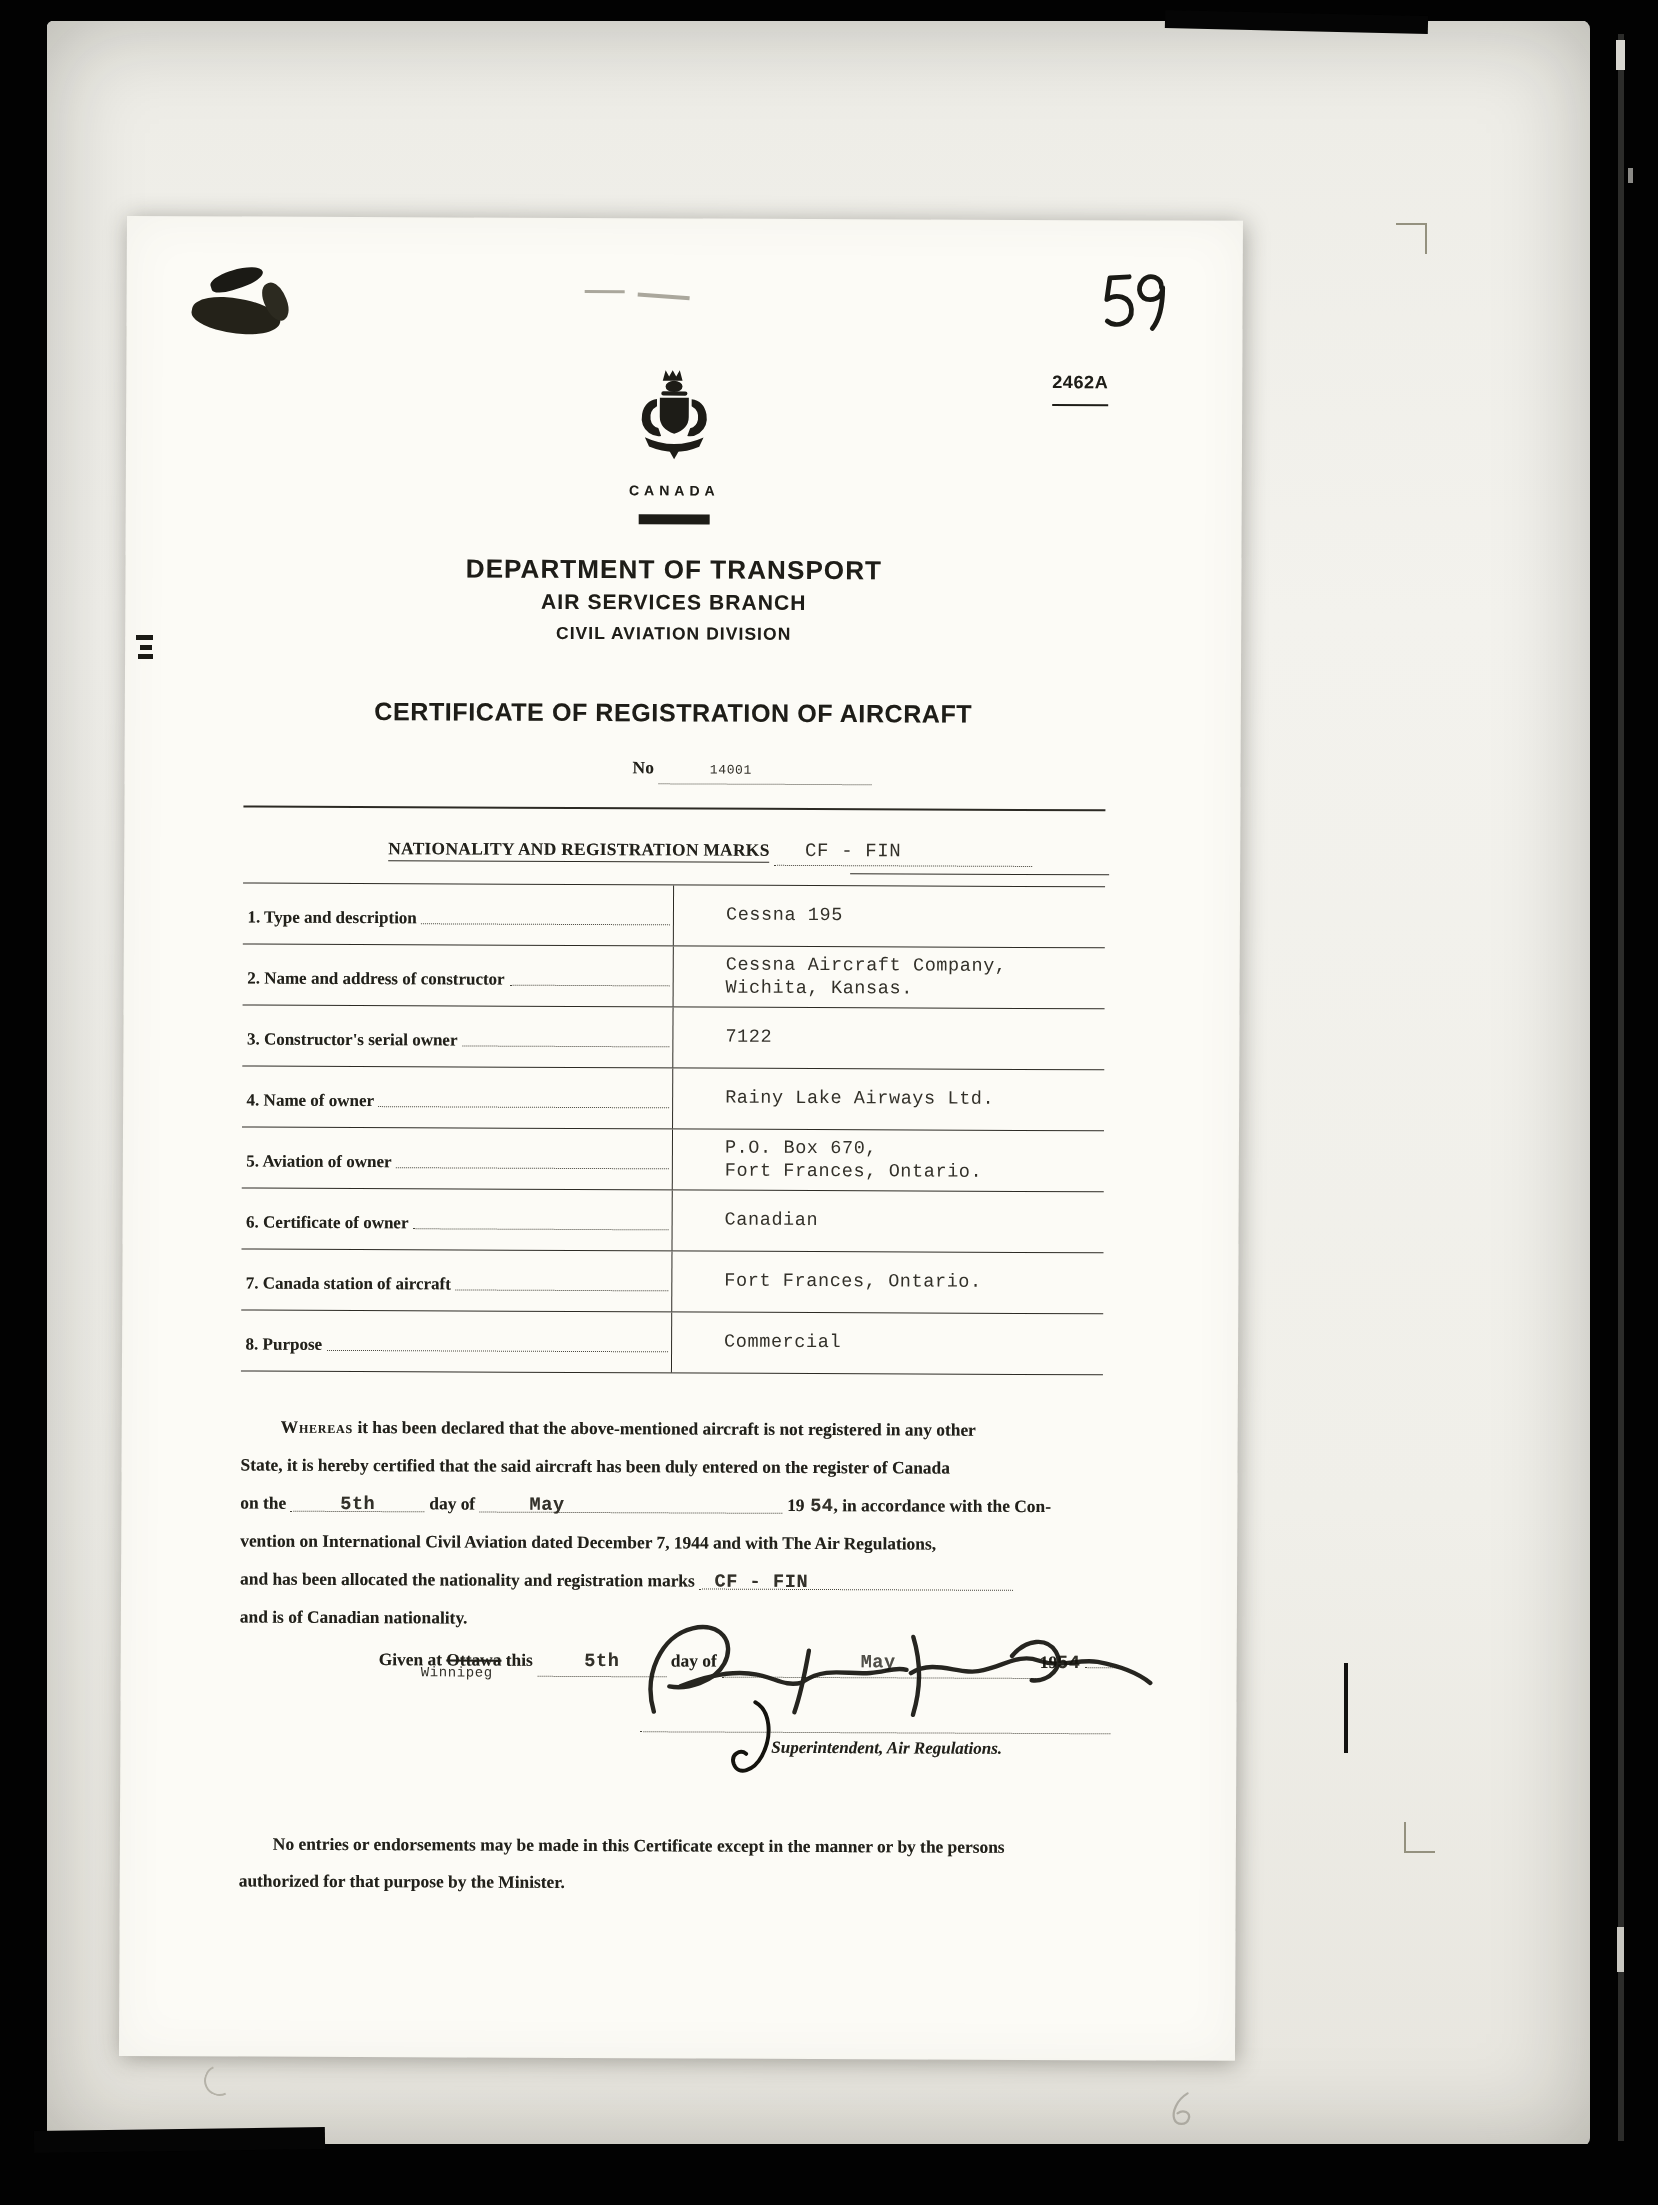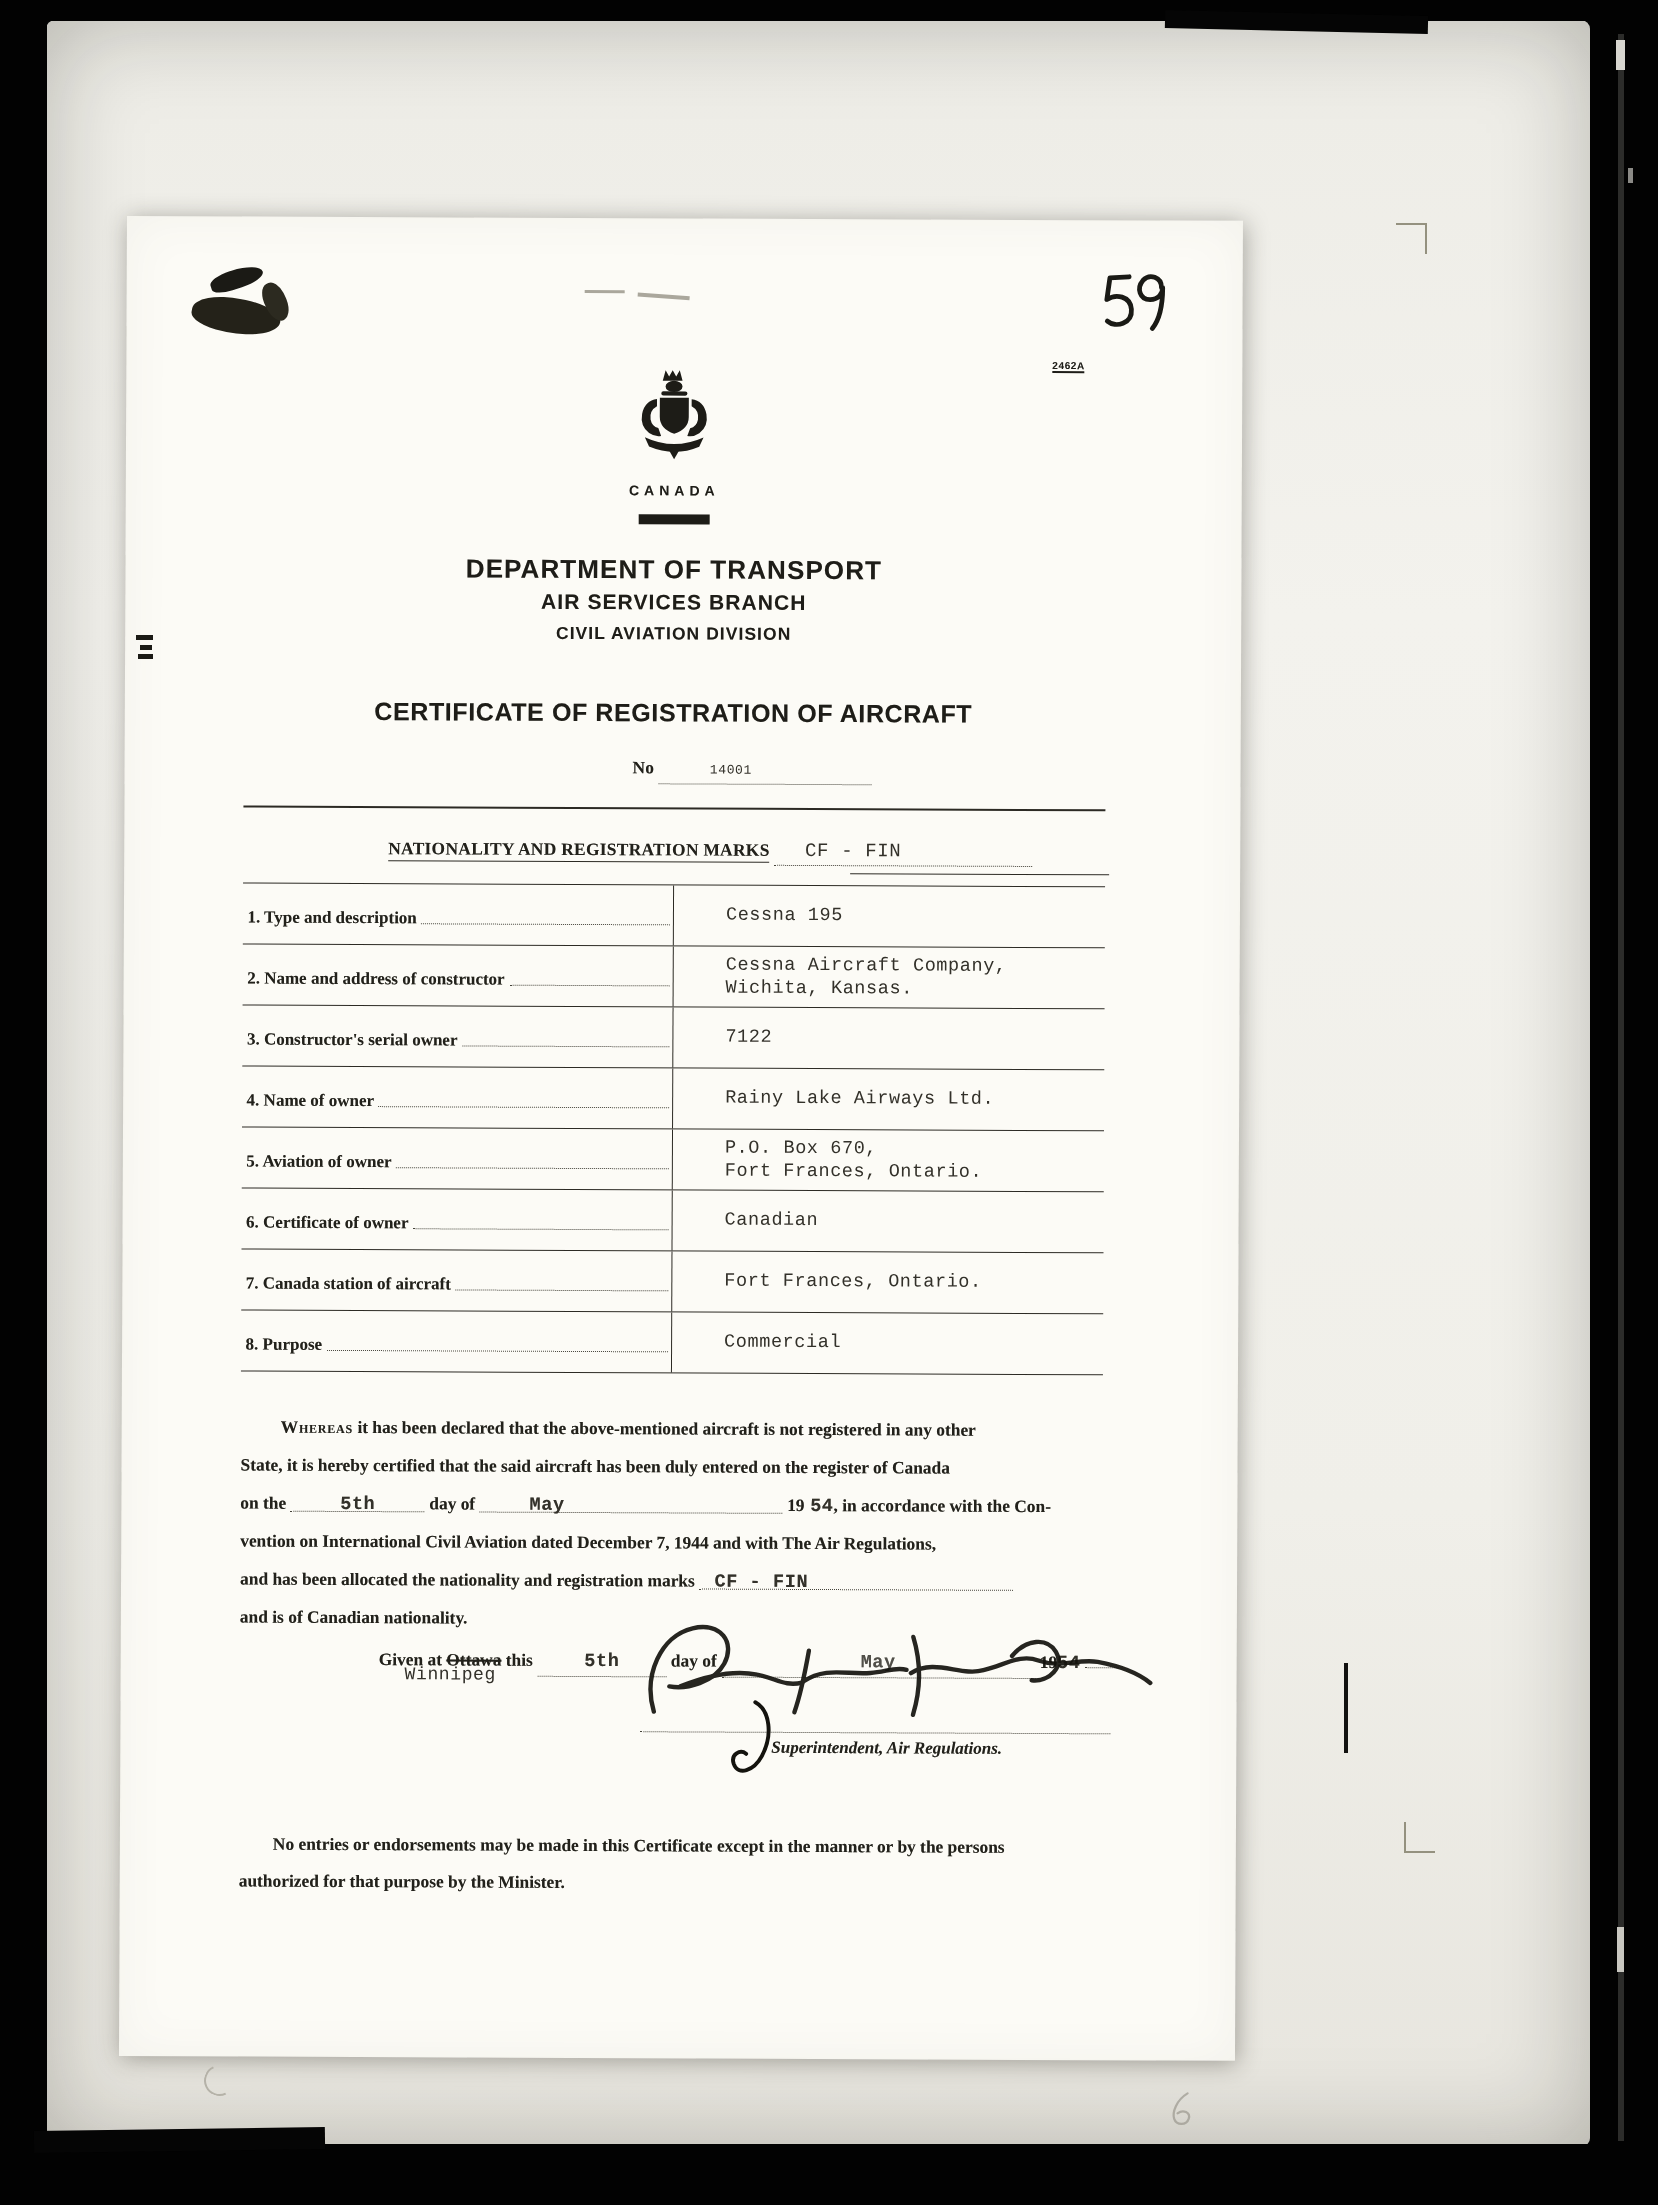--- a/index.html
+++ b/index.html
@@ -60,21 +60,21 @@
 
     <svg class="abs" style="left:976px;top:48px" width="72" height="66" viewBox="0 0 120 110" aria-label="59">
       <g fill="none" stroke="#1a1a15" stroke-width="8" stroke-linecap="round" stroke-linejoin="round">
         <path d="M44 14 L12 16 L7 52 C22 42 46 46 48 68 C50 92 22 100 8 88"></path>
         <path d="M98 32 C98 14 78 8 67 20 C56 33 62 52 79 52 C93 52 100 42 100 32 C100 60 96 84 83 100"></path>
       </g>
     </svg>
 
     <span class="abs" style="left:976px;top:48px;opacity:0;font-size:5.6px">59</span>
 
-    <div class="abs sansb" style="left:926px;top:140px;font-size:10px;letter-spacing:0.6px;border-bottom:2.2px solid #1e1d18;padding-bottom:0">2462A</div>
+    <div class="abs sansb" style="left:926px;top:152px;font-size:18px;letter-spacing:0.6px;border-bottom:2.2px solid #1e1d18;padding-bottom:11px">2462A</div>
 
     <div class="center-col" style="top:147px">
       <svg width="99" height="110" viewBox="0 0 140 150">
         <g fill="#1d1c17">
           <path d="M57 4 l5 9 5-9 5 9 5-9 4 15 h-28z"></path>
           <ellipse cx="69" cy="27" rx="12" ry="8"></ellipse>
           <rect x="51" y="34" width="37" height="6" rx="3"></rect>
           <path d="M49 43 h41 v27 q0 17 -20.5 24 q-20.5 -7 -20.5 -24z"></path>
           <path d="M45 45 q-17 2 -21 21 q-3 17 10 27 q9 6 17 4 l-4 -11 q-9 -2 -11 -12 q-2 -13 9 -19z"></path>
           <path d="M94 45 q17 2 21 21 q3 17 -10 27 q-9 6 -17 4 l4 -11 q9 -2 11 -12 q2 -13 -9 -19z"></path>
@@ -168,21 +168,21 @@
       <div class="dline">State, it is hereby certified that the said aircraft has been duly entered on the register of Canada</div>
       <div class="dline"><span>on the</span><span class="fill" style="width:134px;height:28px"><span class="typed" style="font-size:18.5px">5th</span></span><span>day of</span><span class="fill" style="width:303px;height:28px"><span class="typed" style="font-size:18.5px;position:relative;left:-84px">May</span></span><span>19</span><span class="typed" style="font-size:18.5px;margin-left:5.6px">54</span><span>, in accordance with the Con-</span></div>
       <div class="dline">vention on International Civil Aviation dated December 7, 1944 and with The Air Regulations,</div>
       <div class="dline"><span>and has been allocated the nationality and registration marks</span><span class="fill" style="width:314px;height:28px"><span class="typed" style="font-size:18.5px;position:relative;left:-95px">CF - FIN</span></span></div>
       <div class="dline">and is of Canadian nationality.</div>
     </div>
 
     <div class="abs serifb" style="left:258px;top:1421px;font-size:17.4px;white-space:nowrap">
       <span>Given at </span><span class="struck">Ottawa</span><span> this</span><span class="fill" style="width:129px;height:27px"><span class="typed" style="font-size:18.5px">5th</span></span><span>day of</span><span class="fill" style="width:314px;height:27px"><span class="typed" style="font-size:18.5px;opacity:.85">May</span></span><span>19</span><span class="typed" style="font-size:18.5px">54</span><span class="fill" style="width:34px;height:27px"></span>
     </div>
-    <div class="abs typed" style="left:284px;top:1447px;font-size:18px">Winnipeg</div>
+    <div class="abs typed" style="left:300px;top:1447px;font-size:14px">Winnipeg</div>
 
     <svg class="abs" style="left:507px;top:1384px" width="549" height="146" viewBox="0 0 1000 260">
       <g fill="none" stroke="#14130e" stroke-width="8" stroke-linecap="round" stroke-linejoin="round" opacity=".92">
         <path d="M48 196 C28 130 60 58 118 44 C170 32 196 70 176 108 C158 142 108 156 76 150"></path>
         <path d="M96 150 C150 128 196 120 236 128 C270 134 286 150 318 142"></path>
         <path d="M330 84 C322 130 314 168 304 196"></path>
         <path d="M320 140 C362 112 400 128 442 124 C470 122 488 112 508 118"></path>
         <path d="M520 58 C536 110 532 160 520 200"></path>
         <path d="M516 124 C560 96 606 130 648 118 C690 107 716 88 748 100 C788 114 820 96 856 102 C900 110 930 122 952 140"></path>
         <path d="M700 92 C726 60 764 58 780 84 C796 110 768 140 736 136"></path>

